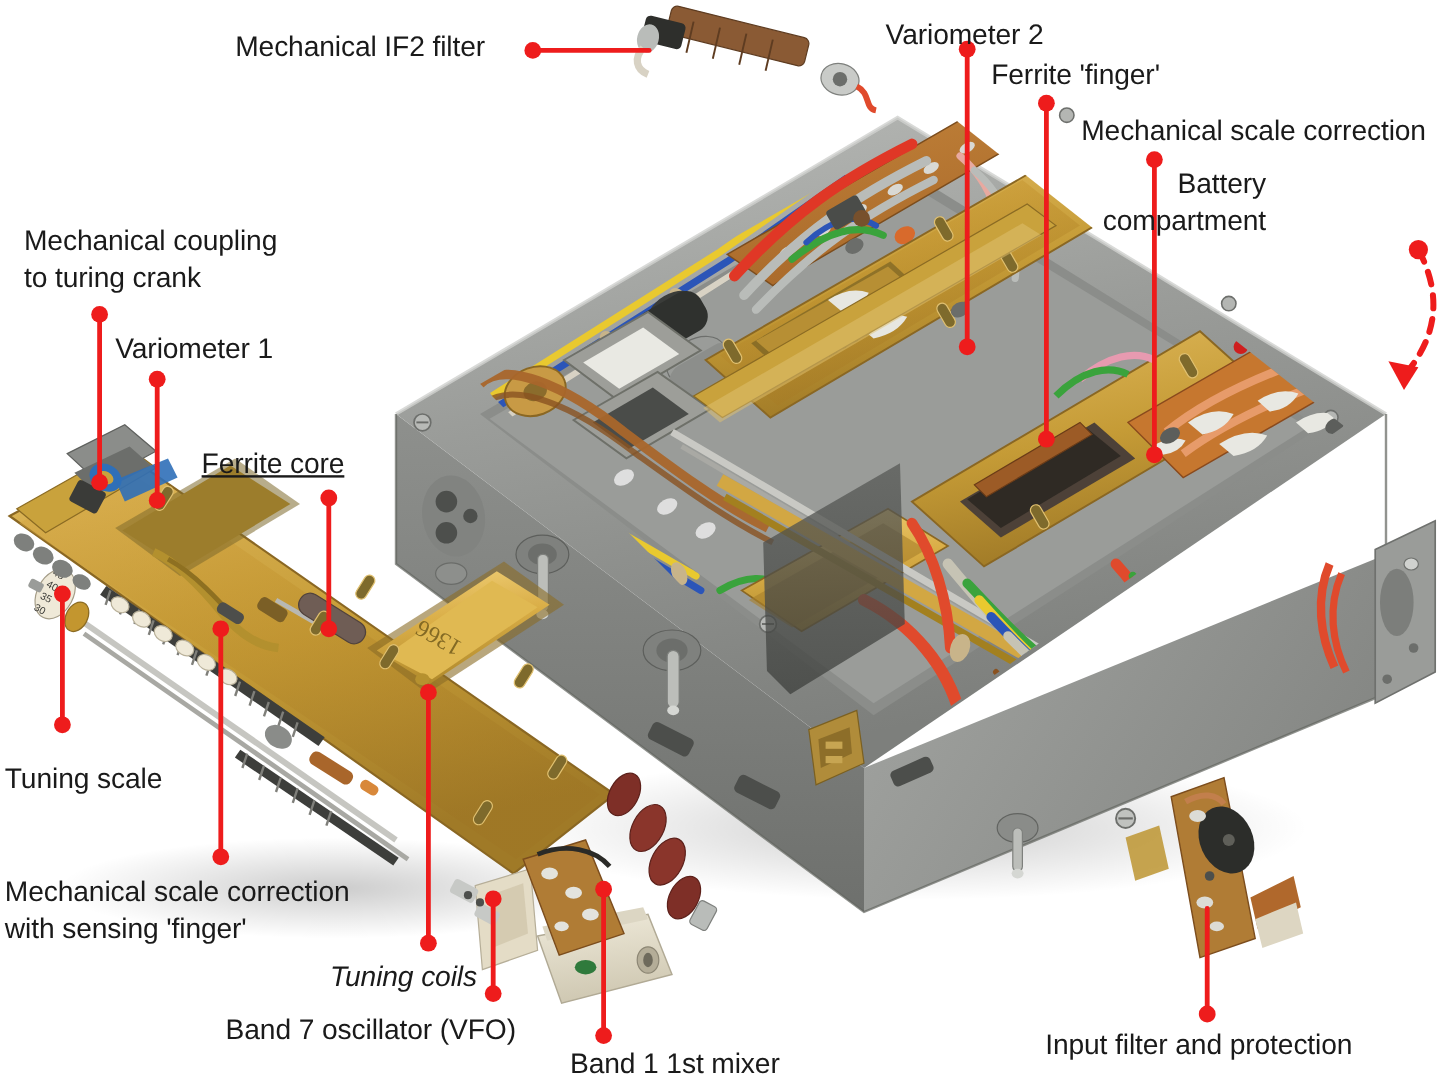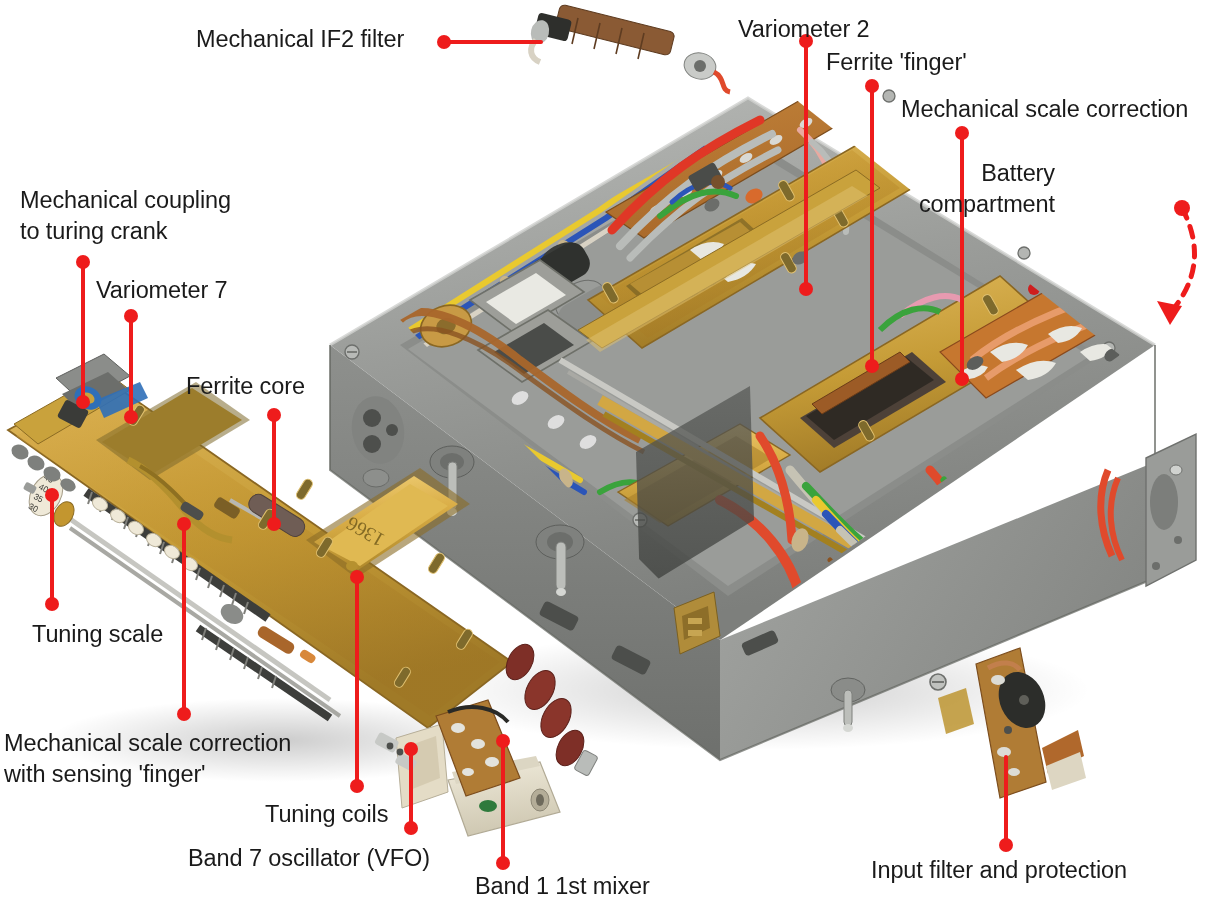--- a/index.html
+++ b/index.html
@@ -26,21 +26,21 @@
 
   .callout {
     position: absolute;
     color: #1a1a1a;
     font-family: "Liberation Sans", sans-serif;
     font-size: 23.5px;
     line-height: 31px;
     white-space: pre;
     letter-spacing: -0.1px;
   }
-  .callout.right { text-align: right; margin-top: 20px; }
+  .callout.right { text-align: right; }
 </style>
 </head>
 <body>
 
 <div id="stage">
 
   <svg id="photo-layer" viewBox="0 0 1210 898">
     <defs>
       <linearGradient id="castGrey" x1="0" y1="0" x2="0.3" y2="1">
         <stop offset="0%" stop-color="#b9bbb8"></stop>
@@ -638,26 +638,26 @@
         <circle cx="1182" cy="208" r="8" fill="#ee1c1c"></circle>
         <line x1="1006" y1="845" x2="1006" y2="757" stroke="#ee1c1c" stroke-width="4"></line>
         <circle cx="1006" cy="845" r="7" fill="#ee1c1c"></circle>
       </g>
   </svg>
 
   <div id="labels">
       <div class="callout" style="left: 196px; top: 24px;">Mechanical IF2 filter</div>
       <div class="callout" style="left: 20px; top: 185px;">Mechanical coupling
 to turing crank</div>
-      <div class="callout" style="left: 96px; top: 275px;">Variometer 7</div>
-      <div class="callout" style="left: 186px; top: 371px;">Ferrite core</div>
-      <div class="callout" style="left: 4px; top: 619px; margin-left: 28px;">Tuning scale</div>
+      <div class="callout" style="left: 96px; top: 275px;">Variometer 1</div>
+      <div class="callout" style="left: 168px; top: 371px; text-decoration: underline;">Ferrite core</div>
+      <div class="callout" style="left: 4px; top: 634px;">Tuning scale</div>
       <div class="callout" style="left: 4px; top: 728px;">Mechanical scale correction
 with sensing 'finger'</div>
-      <div class="callout" style="left: 265px; top: 799px;">Tuning coils</div>
+      <div class="callout" style="left: 275px; top: 799px; font-style: italic;">Tuning coils</div>
       <div class="callout" style="left: 188px; top: 843px;">Band 7 oscillator (VFO)</div>
       <div class="callout" style="left: 475px; top: 871px;">Band 1 1st mixer</div>
       <div class="callout" style="left: 738px; top: 14px;">Variometer 2</div>
       <div class="callout" style="left: 826px; top: 47px;">Ferrite 'finger'</div>
       <div class="callout" style="left: 901px; top: 94px;">Mechanical scale correction</div>
       <div class="callout right" style="left: auto; top: 138px; right: 155px;">Battery
 compartment</div>
       <div class="callout" style="left: 871px; top: 855px;">Input filter and protection</div>
     </div>
 

